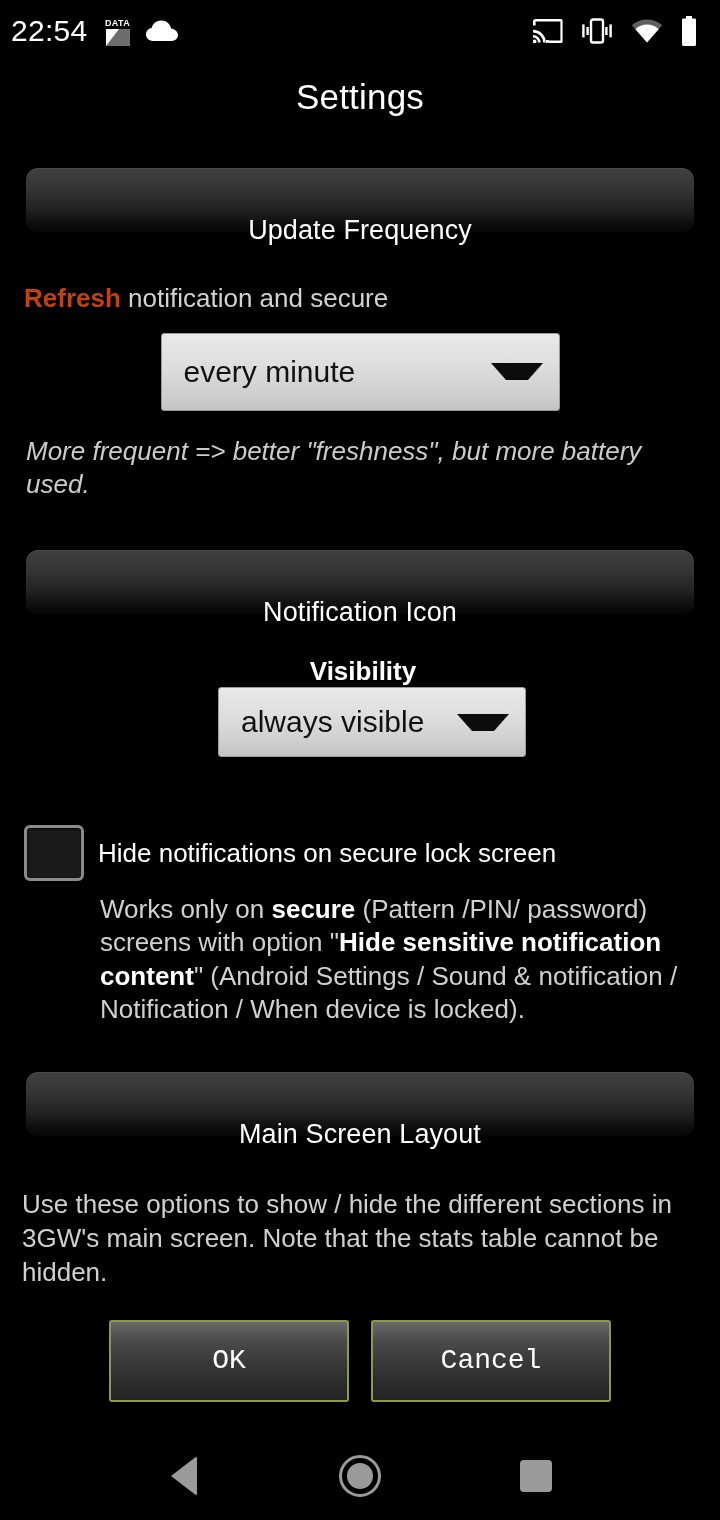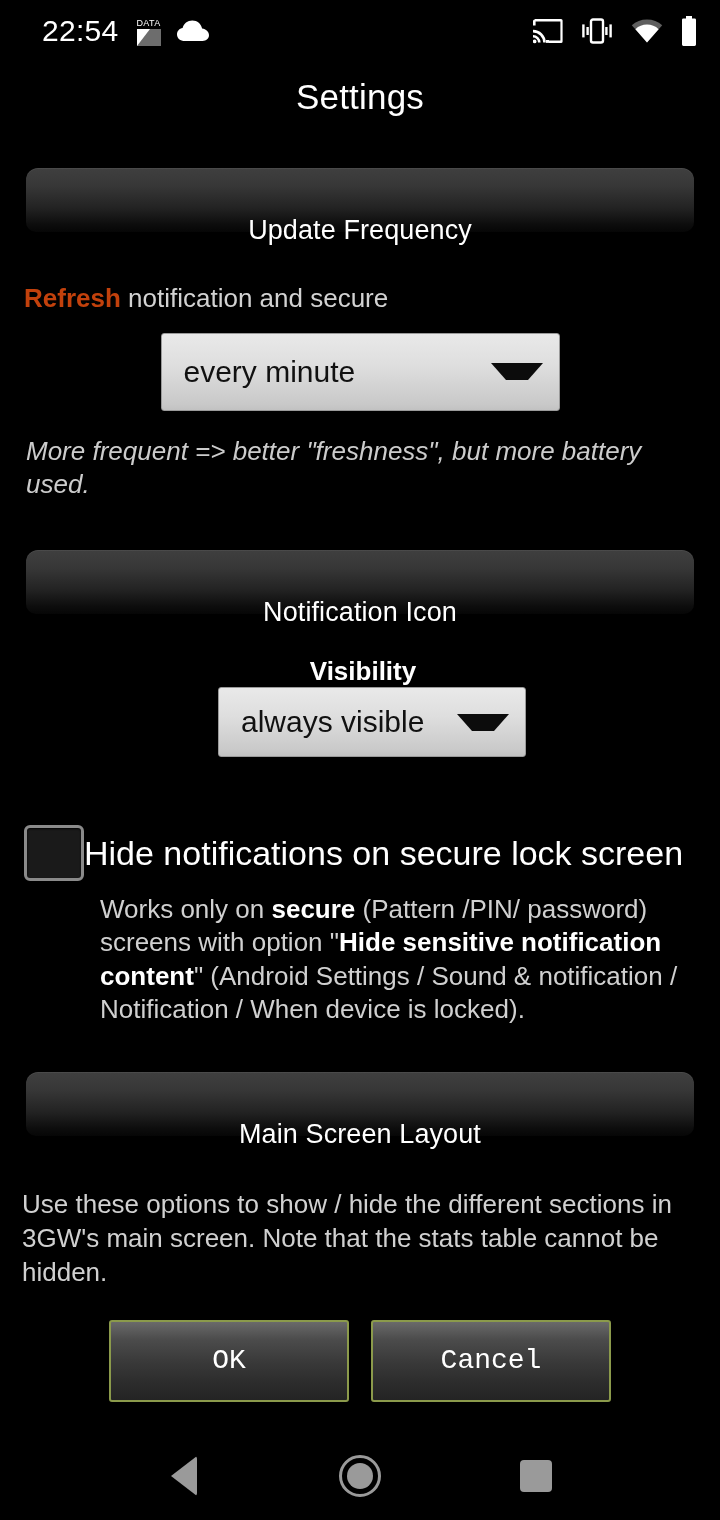--- a/index.html
+++ b/index.html
@@ -25,21 +25,21 @@
     display: flex;
     flex-direction: column;
   }
 
   
   .status-bar {
     height: 62px;
     flex: 0 0 62px;
     display: flex;
     align-items: center;
-    padding: 0 22px 0 42px;
+    padding: 0 22px 0 11px;
     background: #000;
   }
   .status-clock {
     font-size: 30px;
     font-weight: 500;
     letter-spacing: 0.3px;
     color: #ffffff;
     line-height: 1;
   }
   .status-left-icons {
@@ -59,21 +59,21 @@
     position: relative;
     width: 28px;
     height: 30px;
     display: flex;
     flex-direction: column;
     align-items: center;
     justify-content: flex-end;
   }
   .data-icon .data-label {
     font-size: 9px;
-    font-weight: 400;
+    font-weight: 700;
     letter-spacing: 0.4px;
     color: #ffffff;
     line-height: 9px;
     margin-bottom: 1px;
   }
   .data-icon .data-square {
     width: 24px;
     height: 17px;
     background: #6d6d6d;
     position: relative;
@@ -213,21 +213,22 @@
   .checkbox {
     width: 60px;
     height: 56px;
     flex: 0 0 60px;
     border: 3px solid #8a8a8a;
     border-radius: 6px;
     background: #1a1a1a;
     box-shadow: inset 0 1px 2px rgba(0,0,0,0.9);
   }
   .checkbox-label {
-    font-size: 34px;
+    margin-left: 14px;
+    font-size: 26px;
     color: #ffffff;
     line-height: 1.2;
   }
 
   .checkbox-desc {
     margin: 12px 24px 0 100px;
     font-size: 26px;
     color: #d0d0d0;
     line-height: 1.28;
   }

